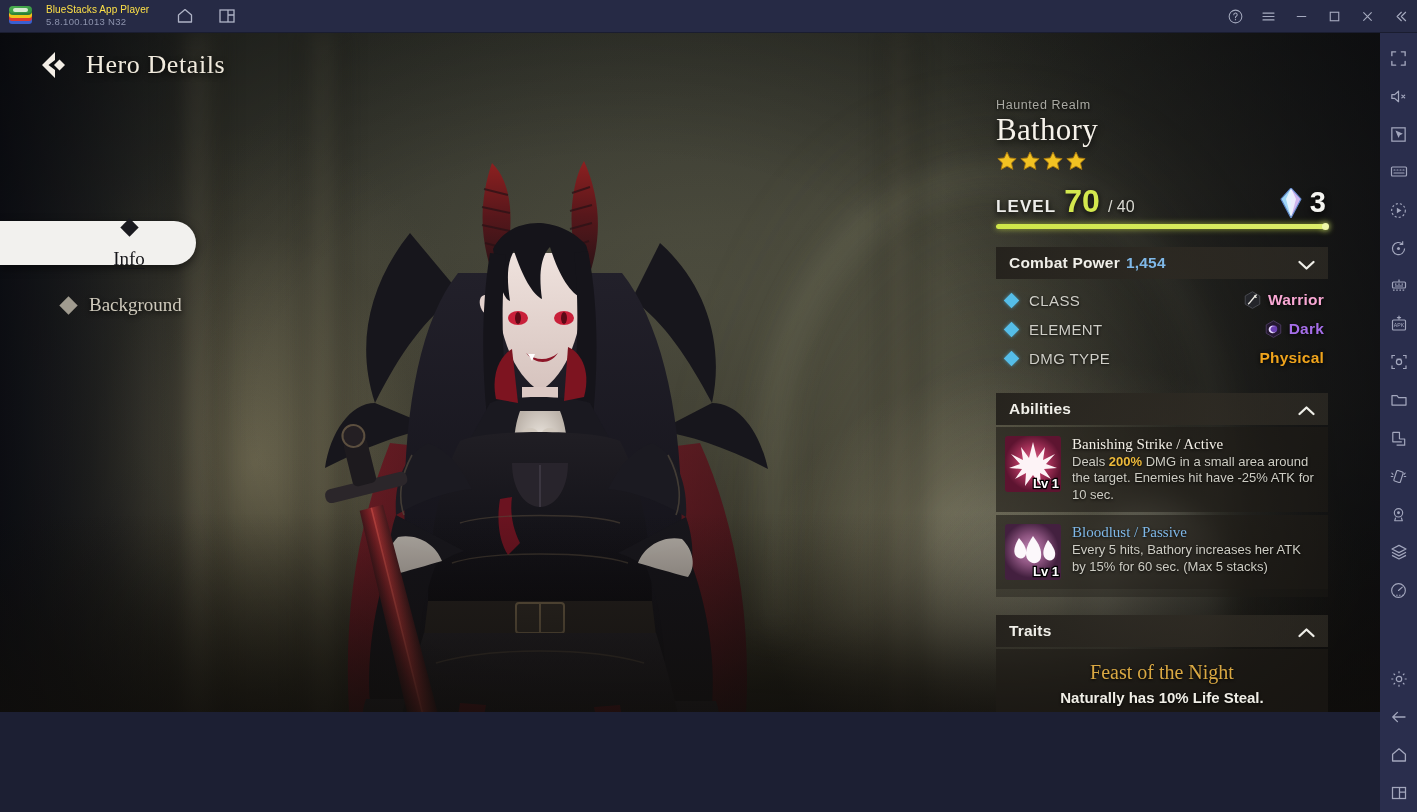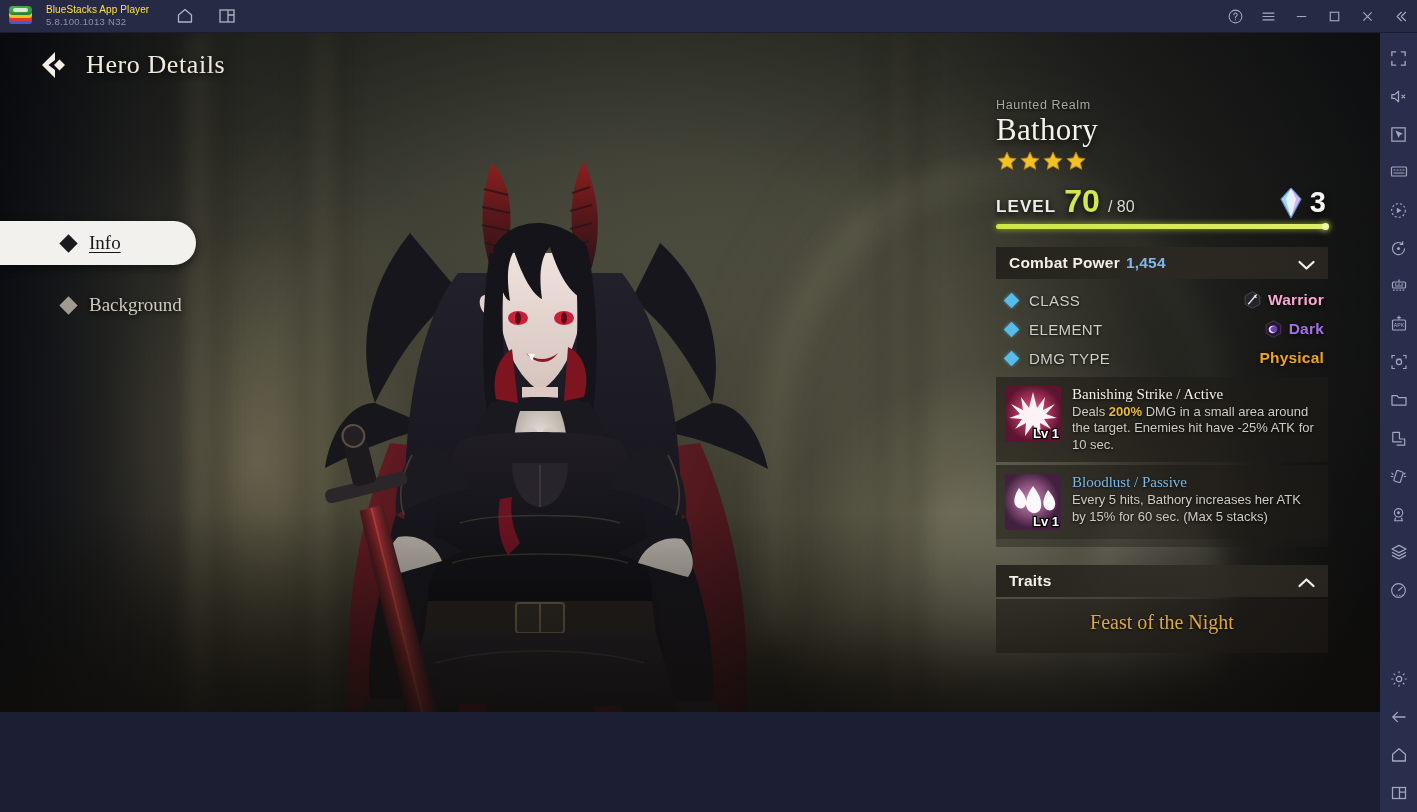--- a/index.html
+++ b/index.html
@@ -133,20 +133,21 @@
     display: flex; align-items: center; gap: 14px;
     height: 44px; padding-left: 62px; cursor: pointer;
     font-family: "Liberation Serif", serif; font-size: 19px;
   }
   .nav-item.active {
     width: 196px; height: 44px;
     background: #f2f1ee;
     border-radius: 0 22px 22px 0;
     color: #16161a;
     box-shadow: 0 3px 10px rgba(0,0,0,.5);
+    flex-direction: column;
   }
   .nav-item.active .nav-label { text-decoration: underline; text-underline-offset: 3px; }
   .nav-item.inactive { color: #cfcabc; text-shadow: 0 2px 5px rgba(0,0,0,.85); margin-top: 18px; }
   .nav-dot { width: 13px; height: 13px; transform: rotate(45deg); flex: 0 0 auto; }
   .nav-item.active .nav-dot { background: #1a1a1f; }
   .nav-item.inactive .nav-dot { background: #b9b3a5; opacity: .85; }
 
   
   .panel { position: absolute; left: 996px; top: 65px; width: 332px; z-index: 6; }
 
@@ -516,21 +517,21 @@
           <svg viewBox="0 0 24 24">
               <path d="M12 2.2 L15 8.6 L22 9.4 L16.9 14.2 L18.4 21.2 L12 17.6 L5.6 21.2 L7.1 14.2 L2 9.4 L9 8.6 Z" fill="#f2c222" stroke="#a87a10" stroke-width="1"></path>
             </svg>
         </span>
       </div>
 
       <div class="level-row">
         <div class="level-left">
           <span class="level-word">LEVEL</span>
           <span class="level-num">70</span>
-          <span class="level-max">/ 80</span>
+          <span class="level-max">/ 40</span>
         </div>
         <div class="gem-wrap">
           <span class="gem">
             <svg viewBox="0 0 22 30">
               <path d="M11 0 L21 11 L11 30 L1 11 Z" fill="#9fd6f5"></path>
               <path d="M11 0 L21 11 L11 30 Z" fill="#cfb6ee"></path>
               <path d="M11 0 L16 11 L11 30 L6 11 Z" fill="#f0f7ff" opacity=".85"></path>
               <path d="M11 0 L21 11 L11 30 L1 11 Z" fill="none" stroke="#5f86c8" stroke-width="1.1"></path>
             </svg>
           </span>
@@ -584,20 +585,28 @@
         </div>
         <div class="stat-row">
           <span class="stat-diamond"></span>
           <span class="stat-label">DMG TYPE</span>
           <span class="stat-val">
             <span class="txt" style="color:#f0a41c">Physical</span>
           </span>
         </div>
       </div>
 
+      <div class="sec-head">
+        <div class="sec-title">Abilities</div>
+        <span class="chev">
+          <svg viewBox="0 0 19 12" fill="none" stroke="#efeee8" stroke-width="2.3" stroke-linecap="round" stroke-linejoin="round">
+            <path d="M2.5 9 L9.5 2.5 L16.5 9"></path>
+          </svg>
+        </span>
+      </div>
 
       <div class="ability">
         <div class="abi-icon">
           <svg width="56" height="56" viewBox="0 0 56 56">
             <defs>
                 <radialGradient id="burstBg" cx="50%" cy="48%">
               <stop offset="0%" stop-color="#e46c90"></stop>
                   <stop offset="55%" stop-color="#a8325a"></stop>
               <stop offset="100%" stop-color="#5d1430"></stop>
                 </radialGradient>
@@ -644,20 +653,21 @@
       <div class="sec-head">
         <div class="sec-title">Traits</div>
         <span class="chev">
           <svg viewBox="0 0 19 12" fill="none" stroke="#efeee8" stroke-width="2.3" stroke-linecap="round" stroke-linejoin="round">
             <path d="M2.5 9 L9.5 2.5 L16.5 9"></path>
           </svg>
         </span>
       </div>
       <div class="trait-box">
         <div class="trait-name">Feast of the Night</div>
+        <div class="trait-desc">Naturally has 10% Life Steal.</div>
       </div>
     </div>
   </div>
 
   <div class="rail">
     <div class="rail-icon">
       <svg width="19" height="19" viewBox="0 0 20 20" fill="none" stroke="#c5c9dd" stroke-width="1.4" stroke-linecap="round">
         <path d="M3 7V3h4M17 7V3h-4M3 13v4h4M17 13v4h-4"></path>
       </svg>
     </div>

